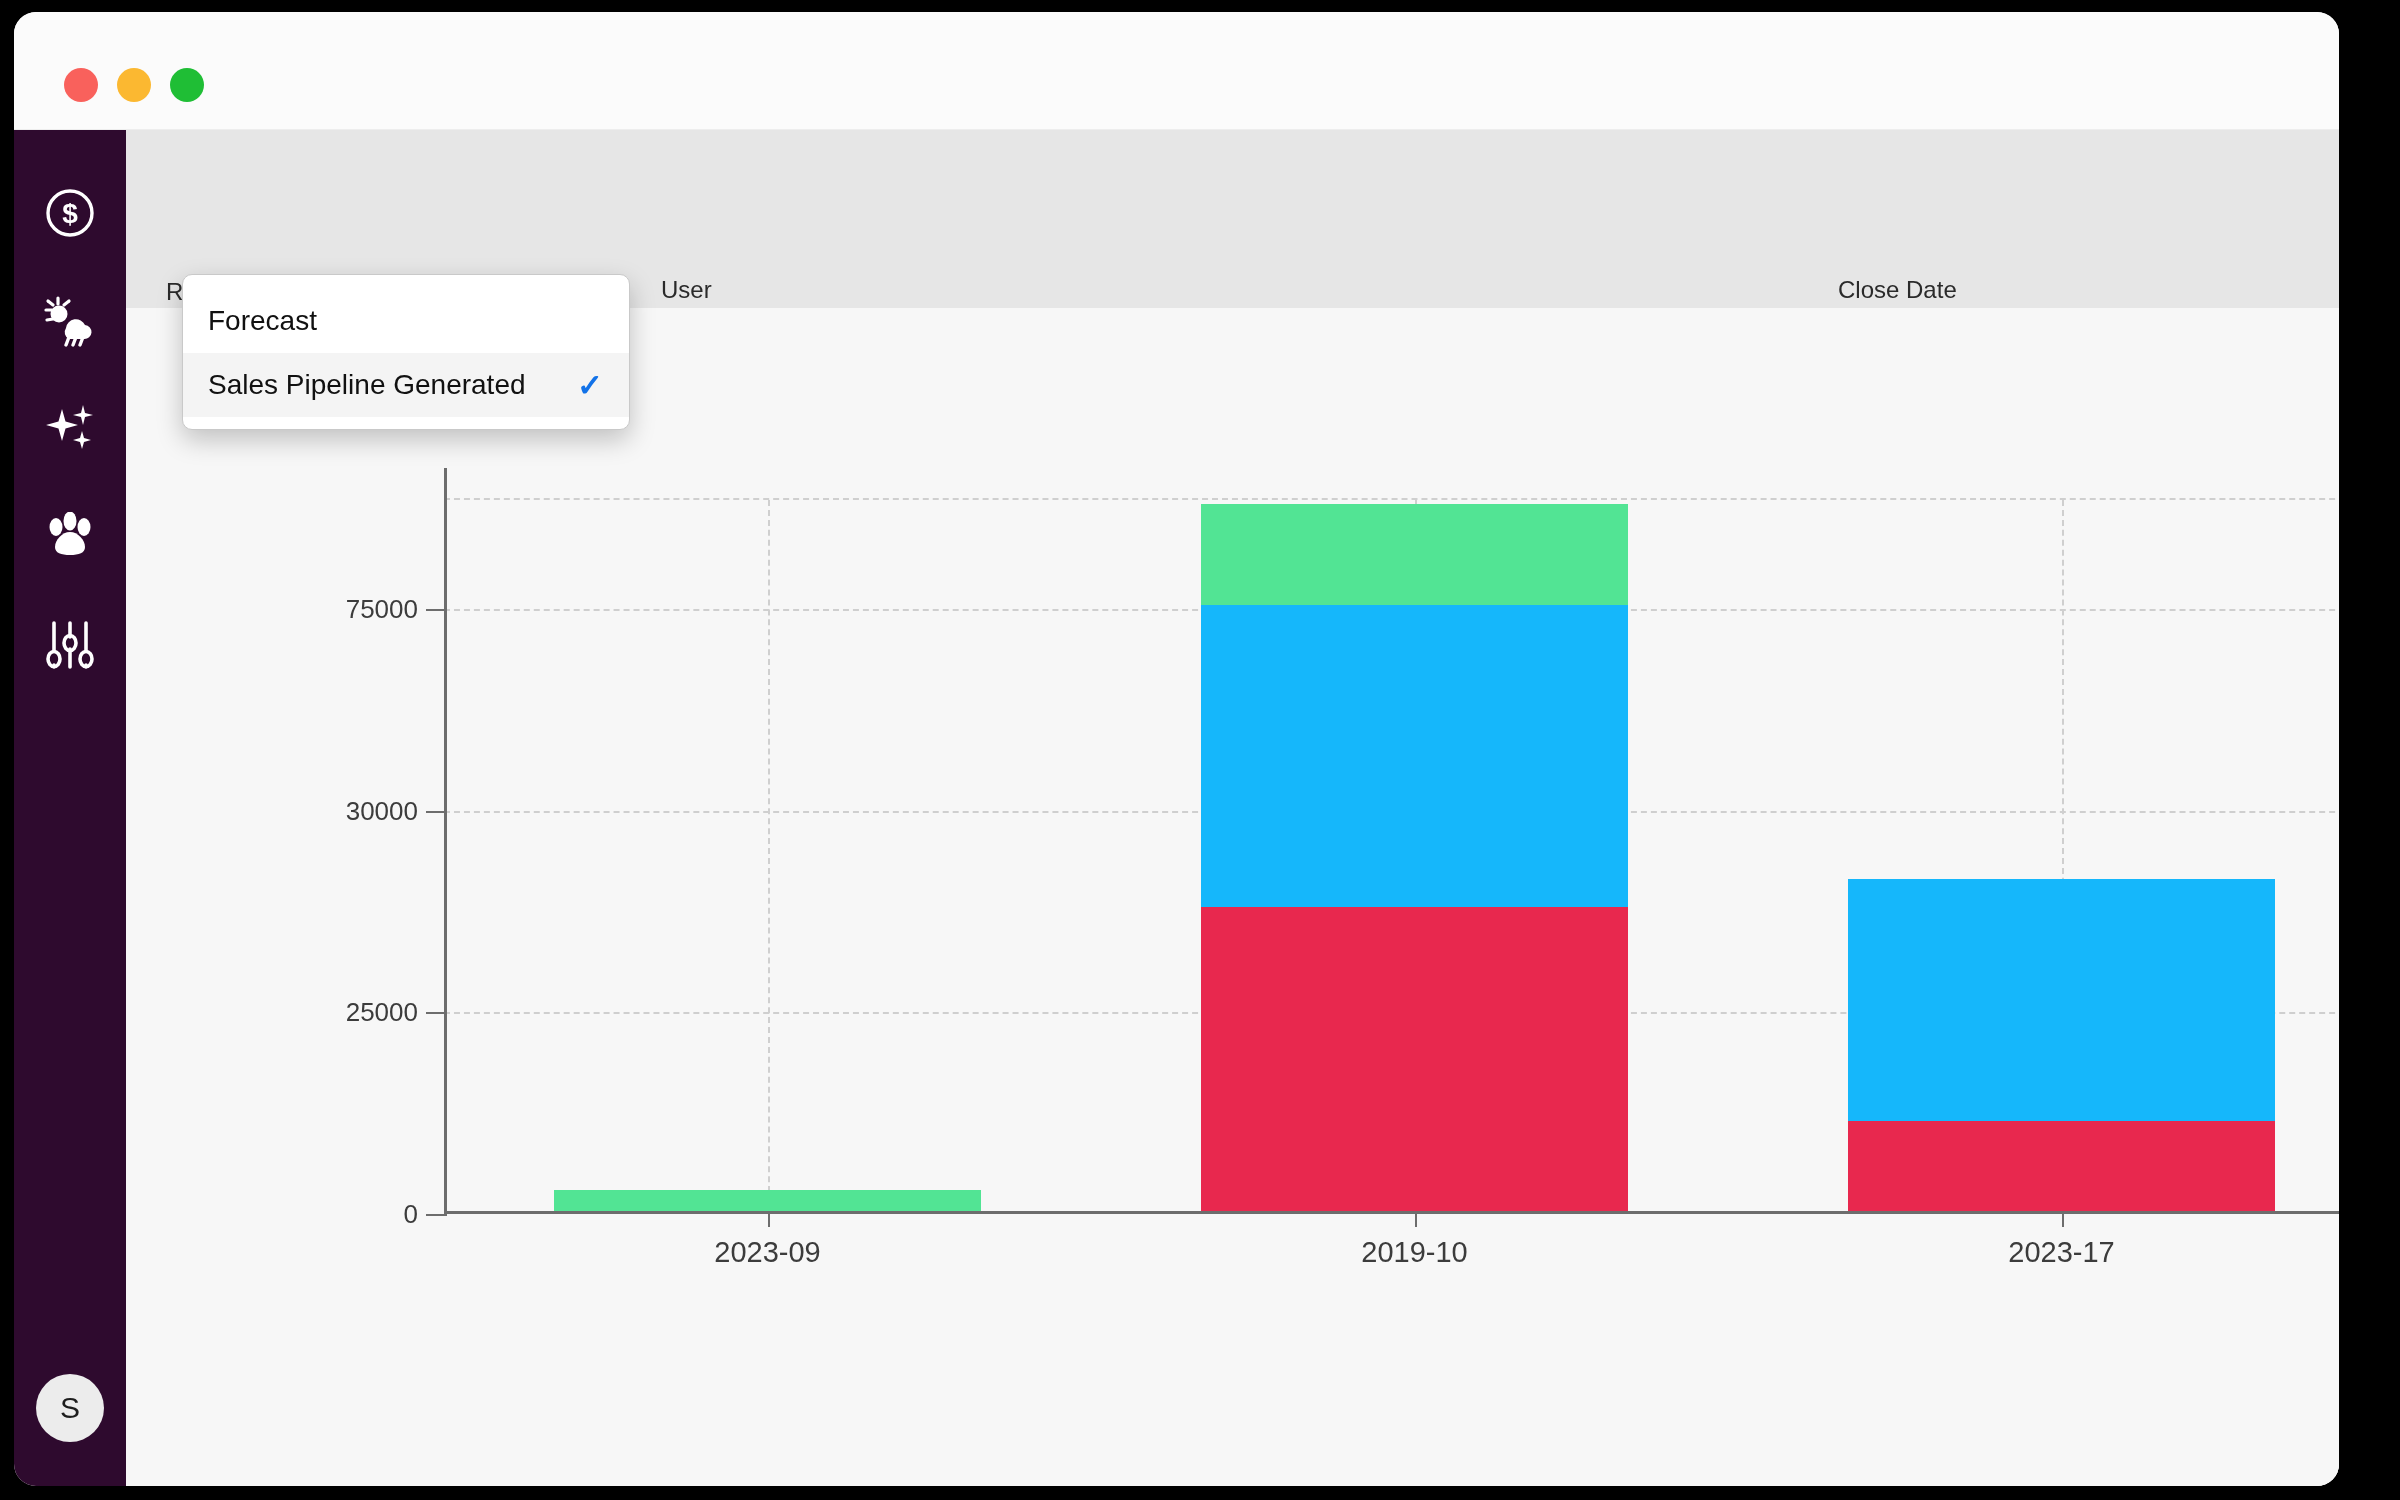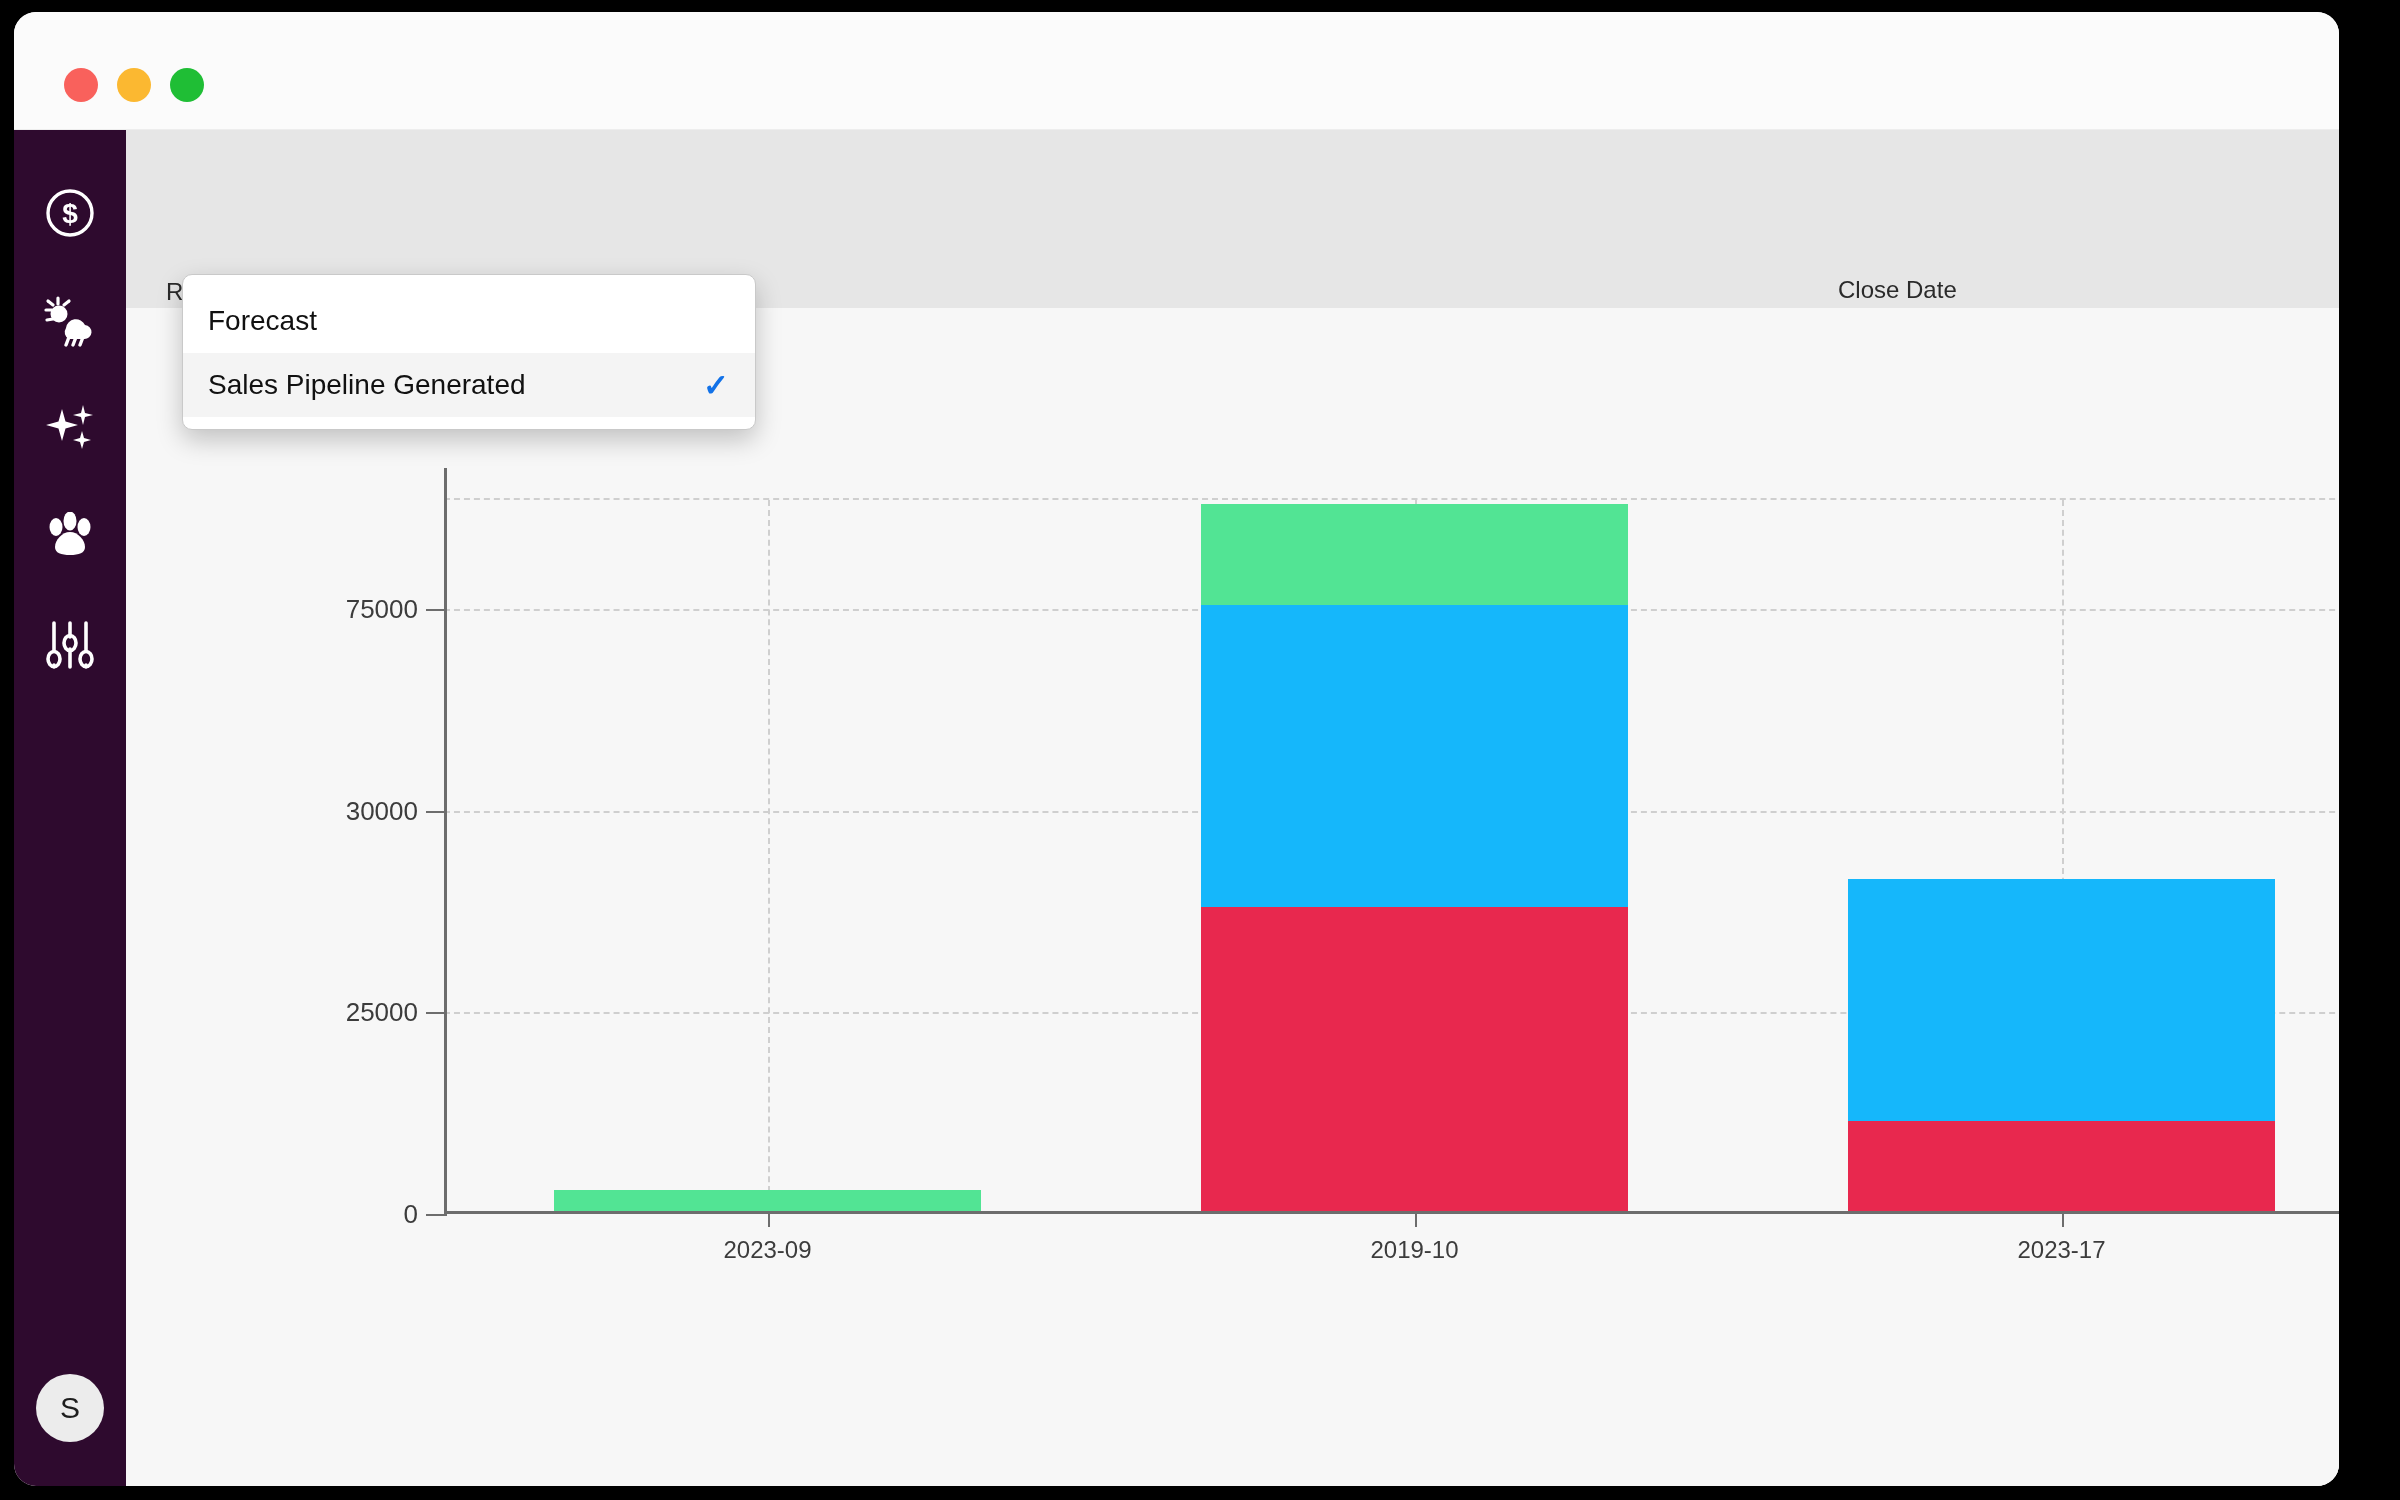--- a/index.html
+++ b/index.html
@@ -114,21 +114,21 @@
   #date-text {
     flex: 1 1 auto;
     display: flex; align-items: center; justify-content: center;
     font-size: 29px; color: #1a1a1a;
     letter-spacing: 1px;
   }
 
   
   #dropdown {
     position: absolute; left: 168px; top: 262px;
-    width: 574px;
+    width: 448px;
     background: #ffffff;
     border: 1px solid #c9c9c9;
     border-radius: 10px;
     box-shadow: 0 10px 26px rgba(0,0,0,.22);
     padding: 14px 0 12px 0;
     z-index: 40;
   }
   .dd-item {
     height: 64px;
     display: flex; align-items: center;
@@ -174,21 +174,21 @@
     position: absolute; right: 100%; margin-right: 26px;
     transform: translateY(-50%);
     font-size: 26px; color: #3c3c3c; white-space: nowrap;
   }
   .xtick-line {
     position: absolute; top: 903px; width: 2px; height: 16px; background: #6d6d6d;
   }
   .xtick-label {
     position: absolute; top: 928px;
     transform: translateX(-50%);
-    font-size: 24px; color: #3c3c3c; white-space: nowrap;
+    font-size: 29px; color: #3c3c3c; white-space: nowrap;
   }
   .bar-seg { position: absolute; }
 </style>
 </head>
 <body>
 
 <div id="app-window">
 
   <div id="titlebar">
     <div class="traffic red" style="background: rgb(249, 97, 92);"></div>

